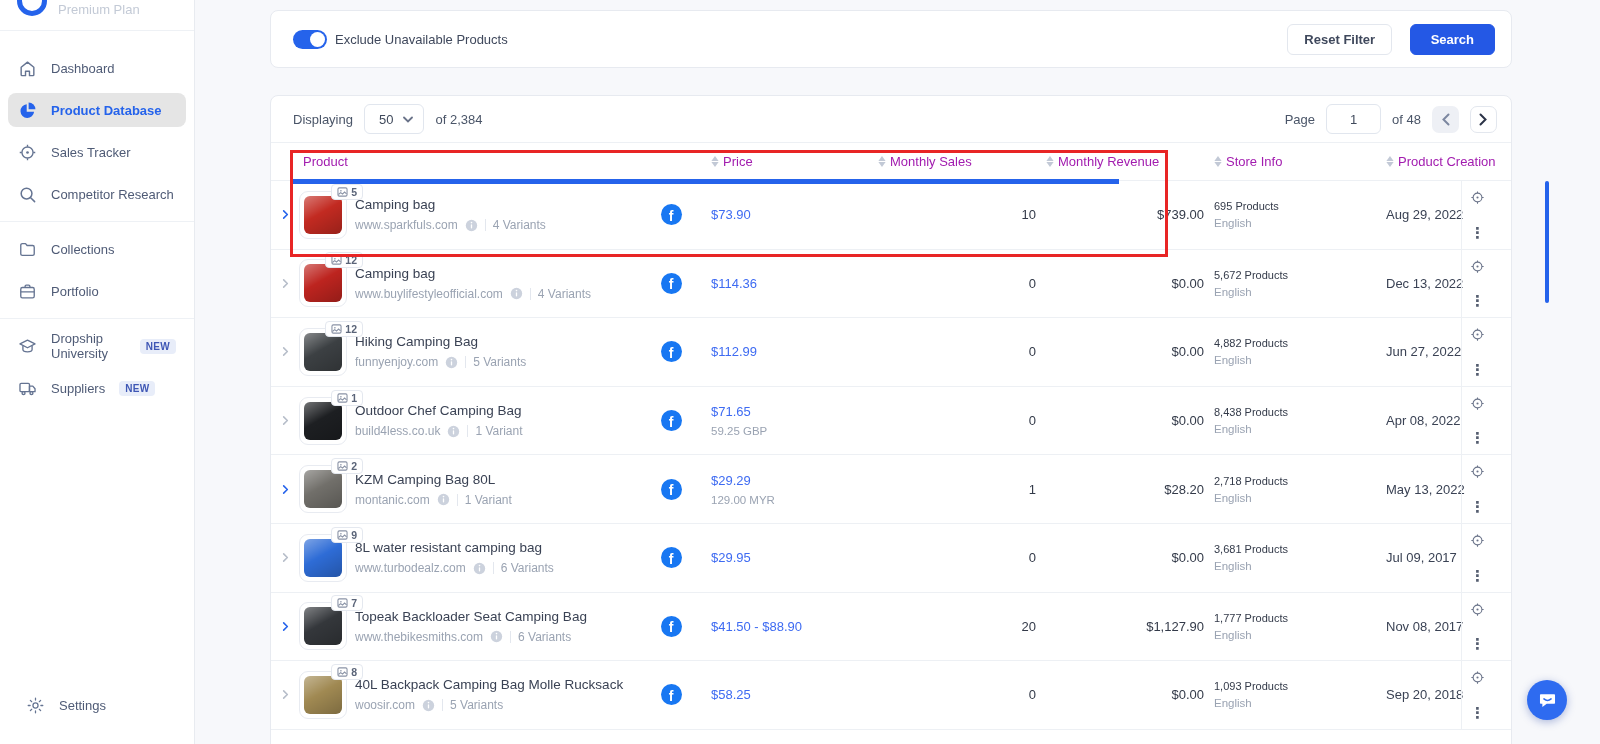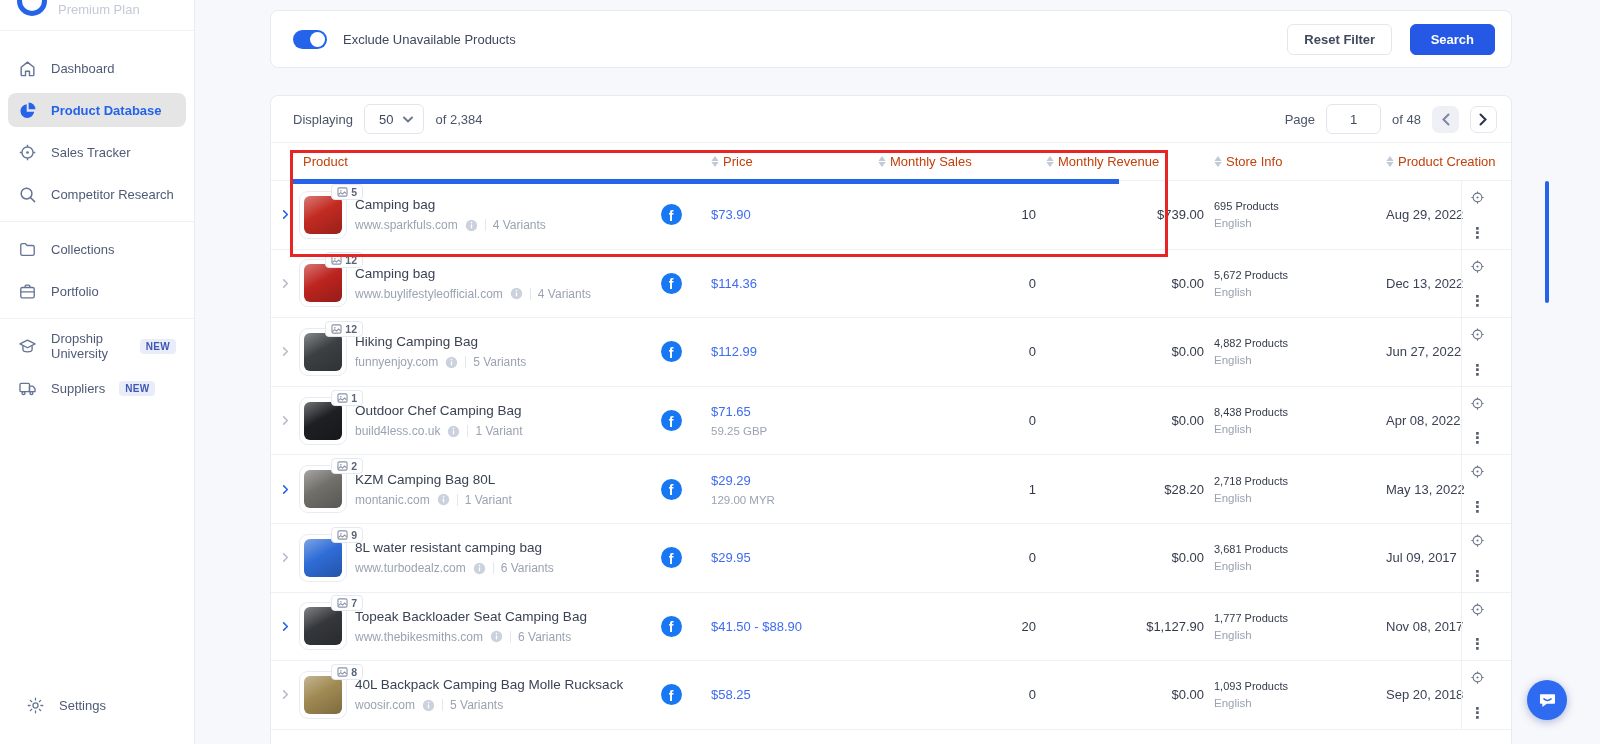--- a/index.html
+++ b/index.html
@@ -18,41 +18,41 @@
   .side-item .sicon { width:19px; height:19px; color:#657492; display:flex; align-items:center; }
   .side-item .sicon svg { width:19px; height:19px; }
   .side-item.active { background:#e5e5e5; color:#2563eb; font-weight:bold; }
   .side-item.active .sicon { color:#2563eb; }
   .side-badge { font-size:10px; font-weight:bold; letter-spacing:.3px; background:#e8edf9; color:#3f57b5; border-radius:4px; padding:2px 6px; }
   .nav-divider { height:1px; background:#eef1f5; margin:10px 0; }
   .settings-item { position:absolute; left:8px; bottom:14px; width:179px; }
 
   
   .filter-card { position:absolute; left:270px; top:10px; width:1242px; height:58px; background:#fff; border:1px solid #e7eaf0; border-radius:8px; display:flex; align-items:center; justify-content:space-between; padding:0 16px 0 22px; z-index:2; }
-  .toggle-wrap { display:flex; align-items:center; gap:16px; font-size:13px; color:#3f485c; }
+  .toggle-wrap { display:flex; align-items:center; gap:8px; font-size:13px; color:#3f485c; }
   .toggle { width:34px; height:19px; border-radius:10px; background:#2563eb; position:relative; cursor:pointer; }
   .toggle .knob { position:absolute; right:2px; top:2px; width:15px; height:15px; border-radius:50%; background:#fff; }
   .btn { font-size:13px; font-weight:bold; border-radius:6px; height:31px; display:inline-flex; align-items:center; justify-content:center; cursor:pointer; }
   .btn-ghost { background:#fff; border:1px solid #e3e7ee; color:#3f485c; padding:0 16px; margin-right:13px; }
   .btn-primary { background:#2458e5; border:1px solid #2458e5; color:#fff; padding:0 20px; }
 
   .table-card { position:absolute; left:270px; top:95px; width:1242px; height:660px; background:#fff; border:1px solid #e7eaf0; border-radius:8px 8px 0 0; z-index:1; overflow:hidden; }
 
   
   .toolbar { height:47px; border-bottom:1px solid #edf0f4; display:flex; align-items:center; justify-content:space-between; padding:0 14px 0 22px; font-size:13px; color:#4a5568; }
   .tb-left, .tb-right { display:flex; align-items:center; gap:11px; }
   .select { display:flex; align-items:center; gap:10px; border:1px solid #e1e6ee; border-radius:6px; height:30px; padding:0 10px 0 14px; color:#404a5c; cursor:pointer; background:#fff; }
   .page-input { width:55px; height:30px; border:1px solid #e1e6ee; border-radius:6px; text-align:center; font-size:13px; color:#404a5c; background:#fff; display:flex; align-items:center; justify-content:center; }
   .pg-btn { width:27px; height:27px; border-radius:7px; display:flex; align-items:center; justify-content:center; cursor:pointer; }
   .pg-prev { background:#eef0f5; color:#7c87a0; }
   .pg-next { background:#fff; border:1px solid #e3e7ee; color:#2b3347; }
 
   
   .thead, .row { display:grid; grid-template-columns:20px 64px 286px 60px 167px 168px 168px 172px 85px 32px; }
-  .thead { height:38px; align-items:center; border-bottom:1px solid #edf0f4; font-size:13px; color:#c2410c; overflow:hidden; }
+  .thead { height:38px; align-items:center; border-bottom:1px solid #edf0f4; font-size:13px; color:#a21caf; overflow:hidden; }
   .th { display:flex; align-items:center; gap:4px; padding-left:10px; white-space:nowrap; cursor:pointer; }
   .th.th-0 { grid-column:1/5; padding-left:32px; }
   .th.th-5 { grid-column:9/11; }
   .sort { display:inline-flex; flex-direction:column; gap:1px; }
 
   .row { height:68.6px; border-bottom:1px solid #edf0f4; align-items:center; position:relative; }
   .c-chev { display:flex; justify-content:flex-end; }
   .chev { color:#b6bdc9; display:flex; cursor:pointer; }
   .chev.active { color:#2563eb; }
   .c-img { display:flex; justify-content:center; }

